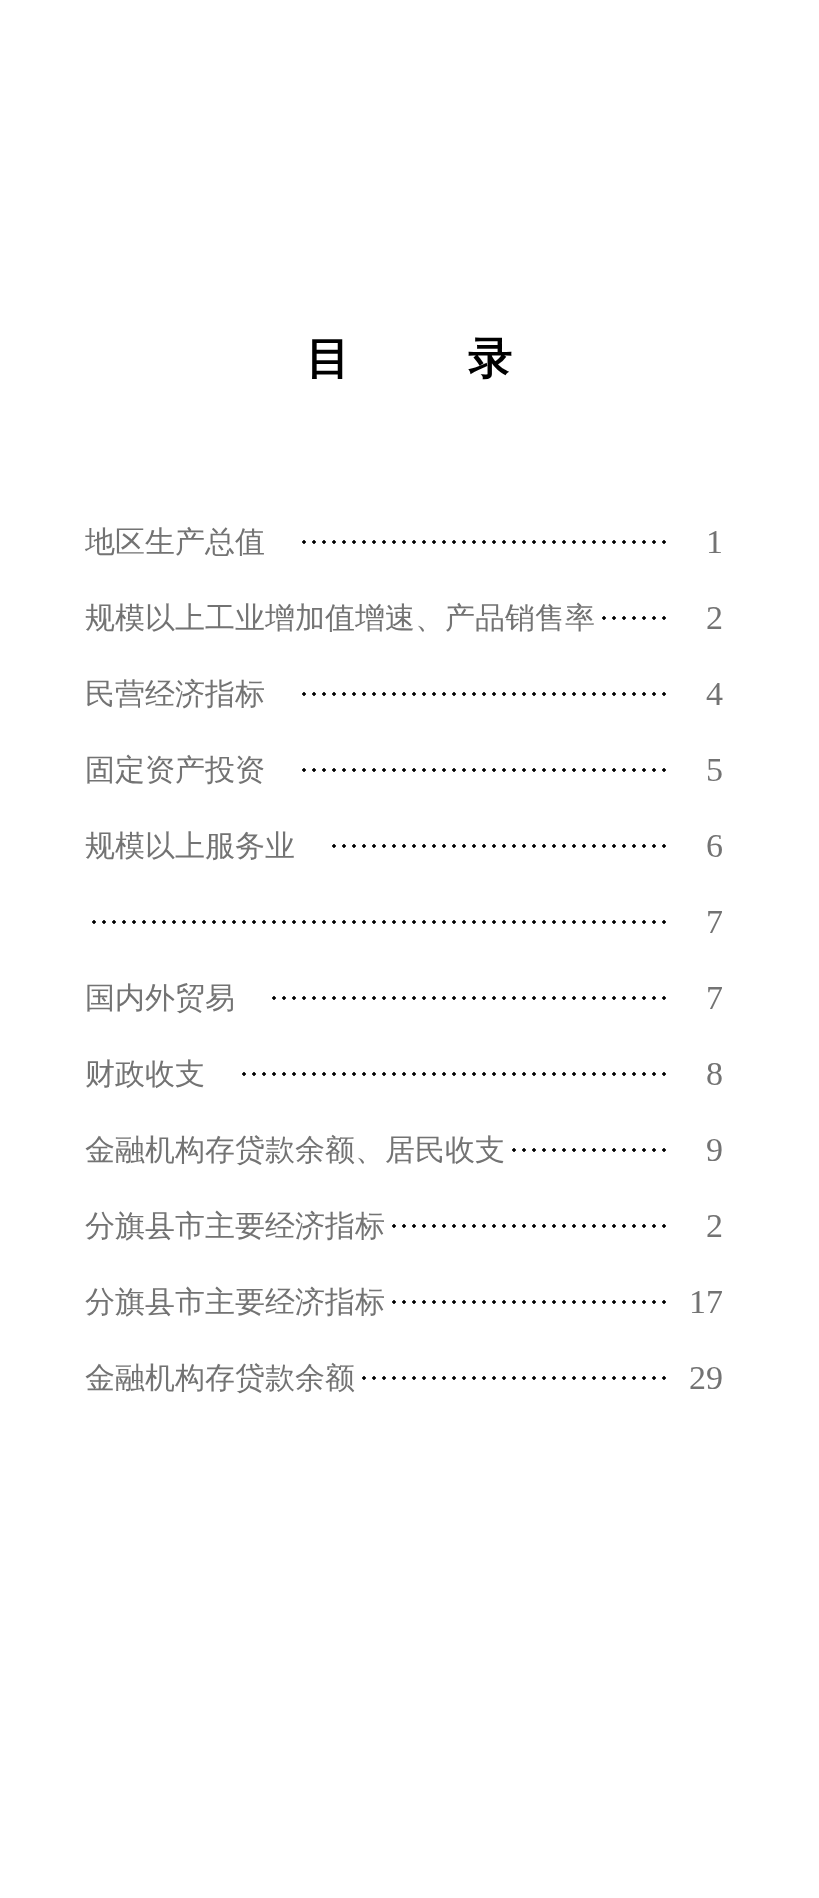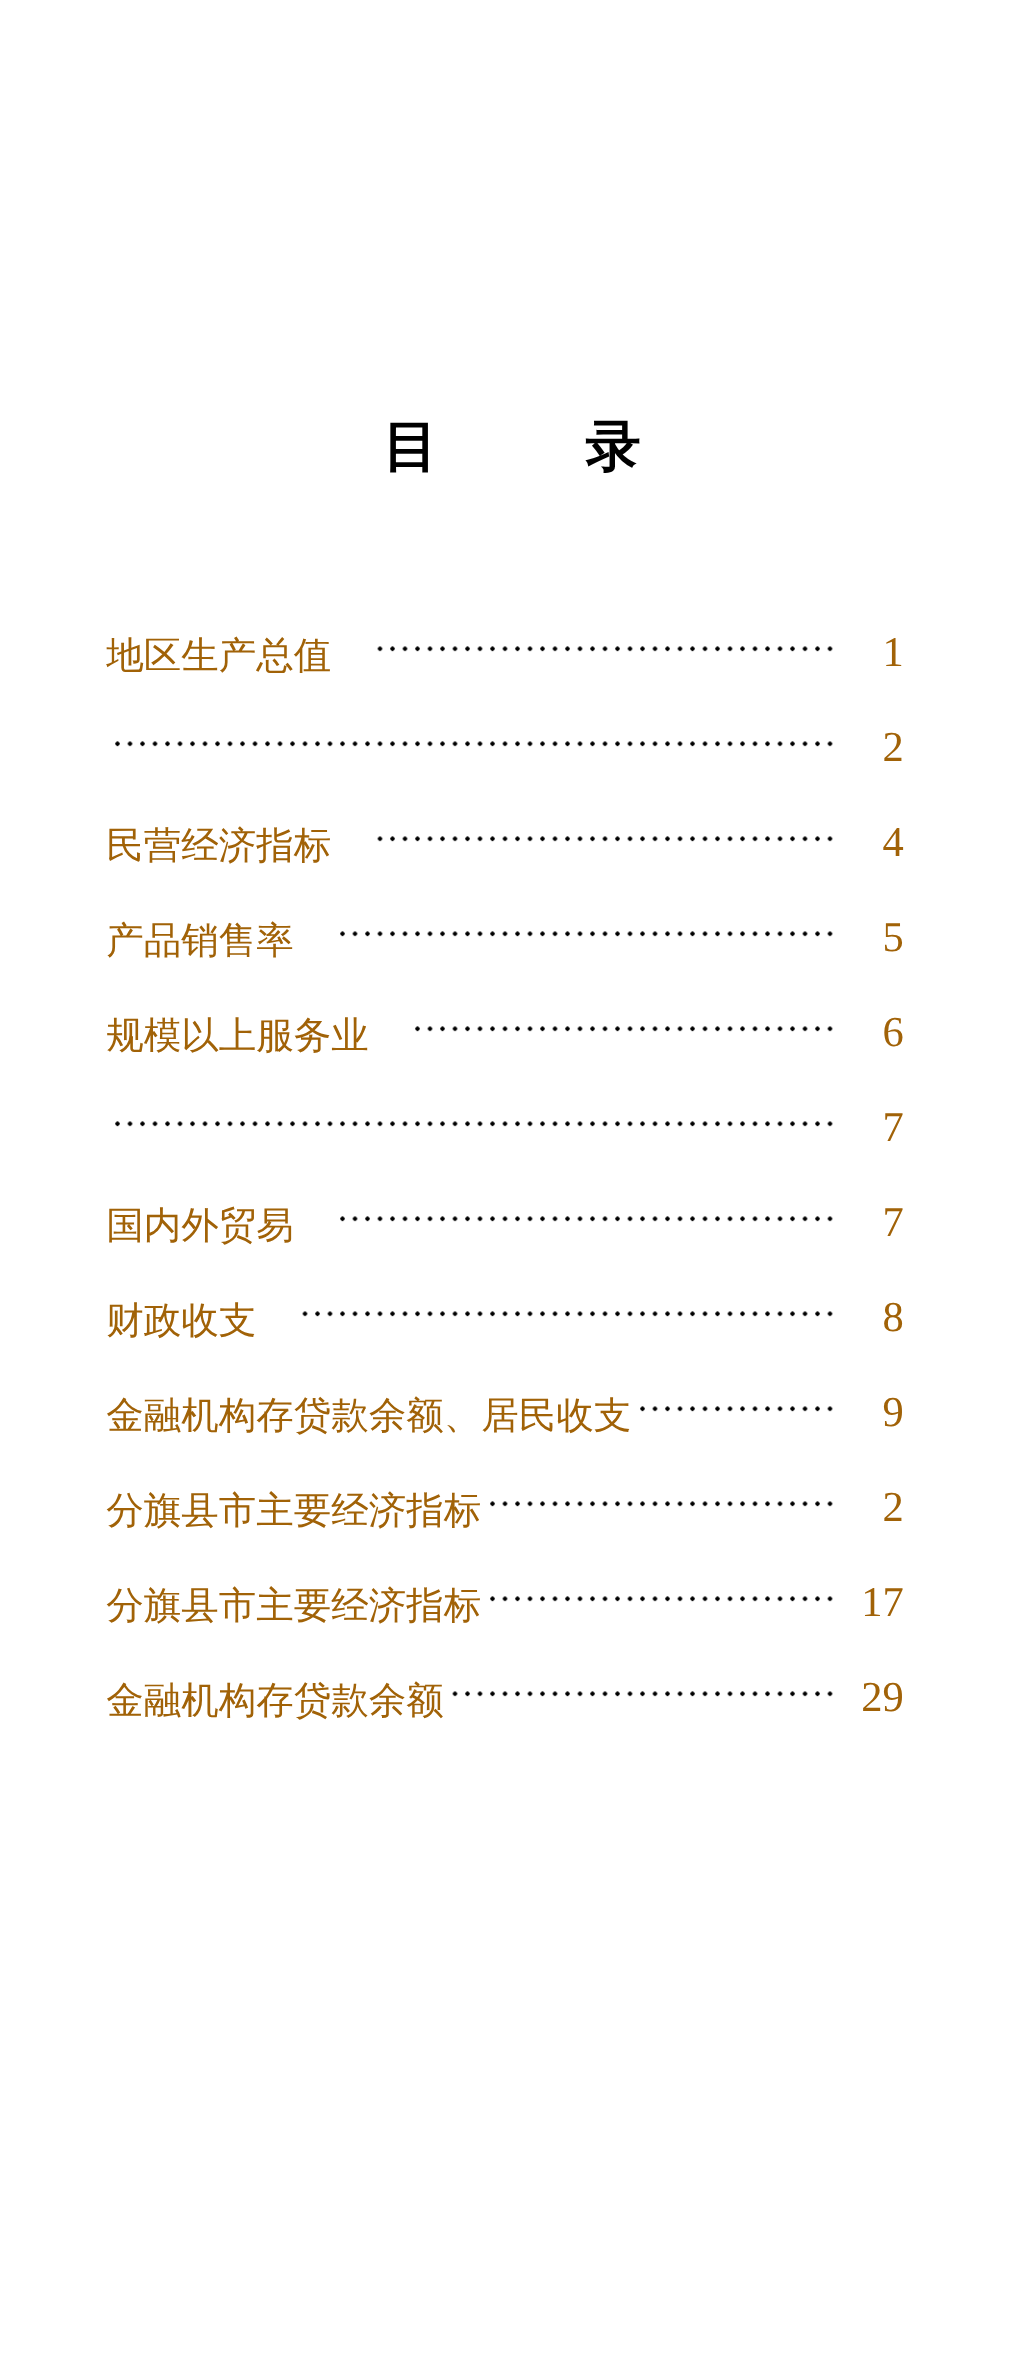--- a/index.html
+++ b/index.html
@@ -33,22 +33,23 @@
   }
   .toc-list {
     position: absolute;
     top: 504px;
     left: 85px;
     width: 638px;
   }
   .toc-entry {
     height: 76px;
     display: flex;
+    align-items: center;
     font-size: 30px;
-    color: #a16207;
+    color: #737373;
   }
   .toc-label {
     white-space: pre;
     flex: 0 0 auto;
     font-weight: 500;
     letter-spacing: 0px;
   }
   .toc-leader {
     flex: 1 1 auto;
     min-width: 8px;
@@ -78,33 +79,34 @@
   </div>
 
   <div class="toc-list">
   <div class="toc-entry">
     <span class="toc-label">地区生产总值　</span>
     <span class="toc-leader"></span>
     <span class="toc-page">1</span>
   </div>
 
   <div class="toc-entry">
+    <span class="toc-label">规模以上工业增加值增速、产品销售率</span>
     <span class="toc-leader"></span>
     <span class="toc-page">2</span>
   </div>
 
 
   <div class="toc-entry">
     <span class="toc-label">民营经济指标　</span>
     <span class="toc-leader"></span>
     <span class="toc-page">4</span>
   </div>
 
   <div class="toc-entry">
-    <span class="toc-label">产品销售率　</span>
+    <span class="toc-label">固定资产投资　</span>
     <span class="toc-leader"></span>
     <span class="toc-page">5</span>
   </div>
 
   <div class="toc-entry">
     <span class="toc-label">规模以上服务业　</span>
     <span class="toc-leader"></span>
     <span class="toc-page">6</span>
   </div>
 

